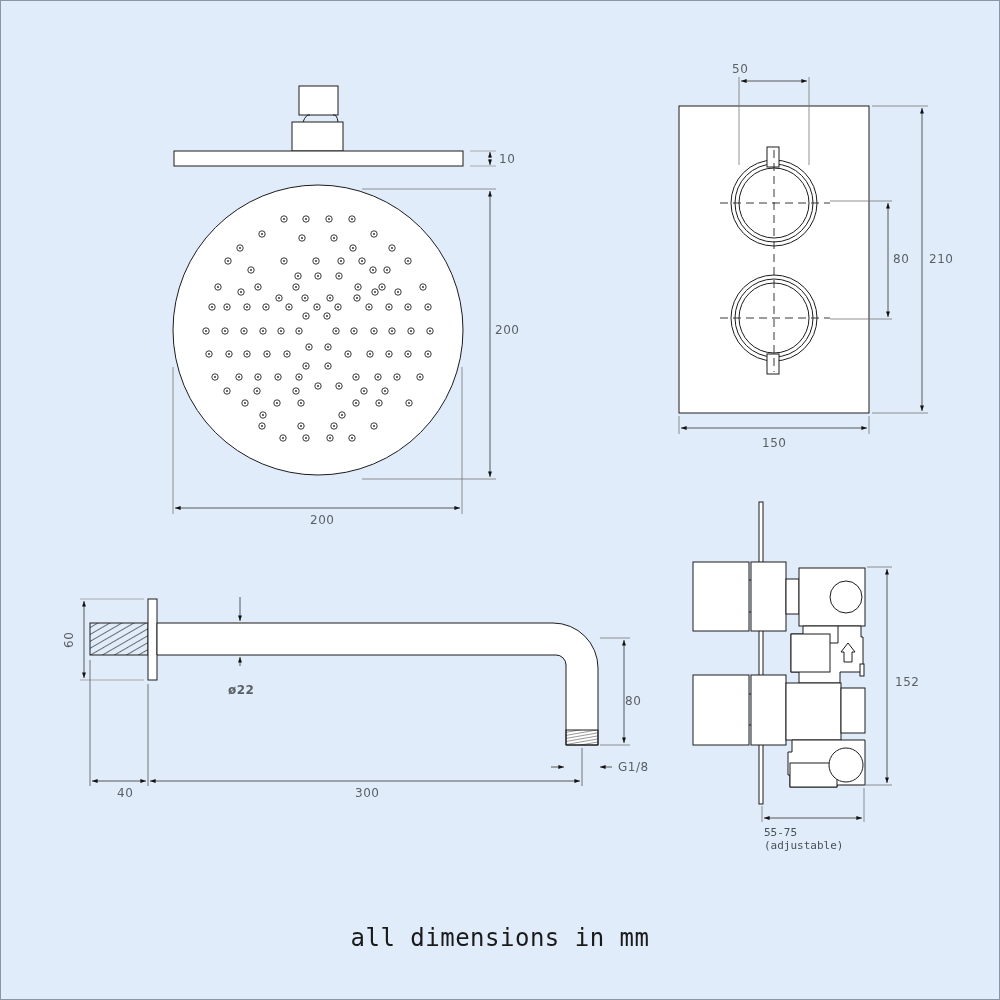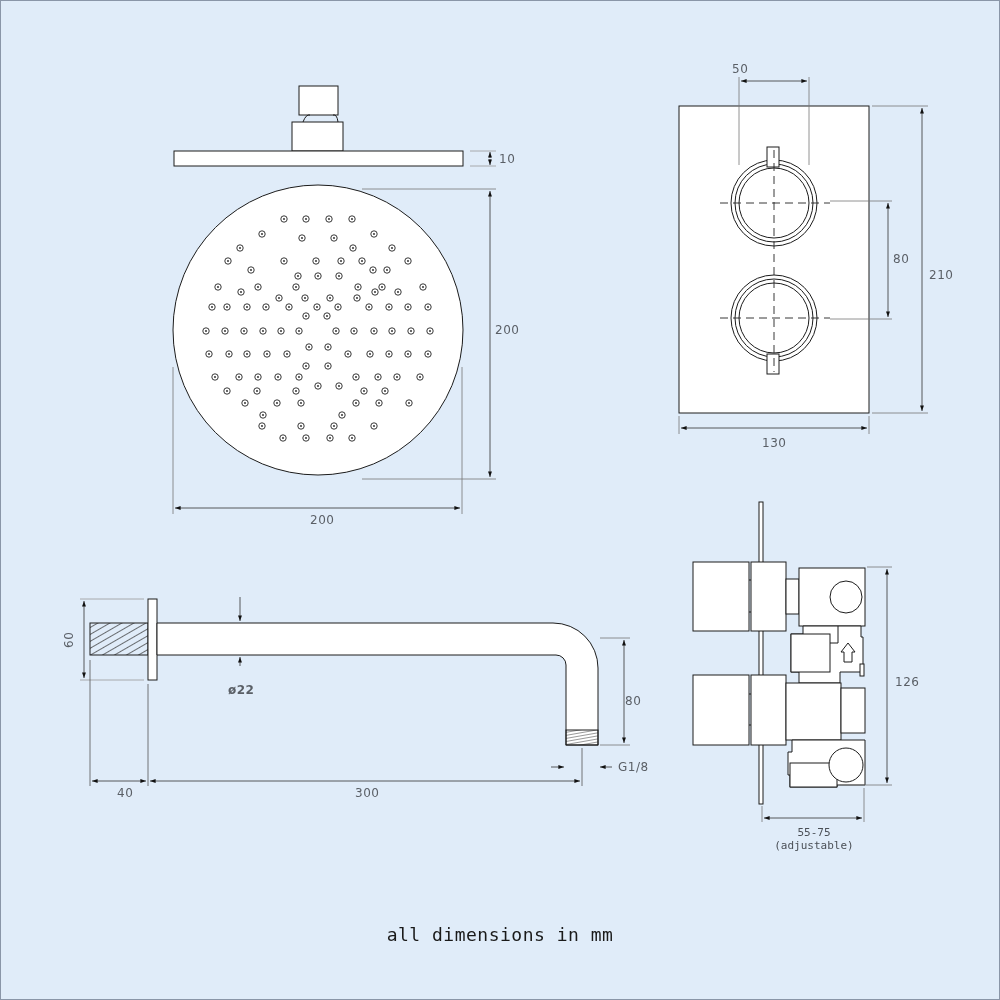--- a/index.html
+++ b/index.html
@@ -14,25 +14,25 @@
   }
   svg { position: absolute; left: 0; top: 0; }
   .dim-label {
     position: absolute; font-family: "DejaVu Sans", sans-serif;
     font-size: 12px; color: #5a5f66; letter-spacing: 0.5px;
     white-space: nowrap; line-height: 1;
   }
   .note {
     position: absolute; left: 0; width: 1000px; top: 924px;
     text-align: center; font-family: "DejaVu Sans Mono", monospace;
-    font-size: 18px; color: #1a1a1a; letter-spacing: 0.5px;
+    font-size: 24px; color: #1a1a1a; letter-spacing: 0.5px;
   }
   .sub-label {
     position: absolute; font-family: "DejaVu Sans Mono", monospace;
-    font-size: 11px; color: #4a4f56; text-align: center; line-height: 13px;
+    font-size: 11px; color: #4a4f56; text-align: left; line-height: 13px;
   }
 </style>
 </head>
 <body>
 
 <div class="frame"></div>
 
 <svg width="1000" height="1000" viewBox="0 0 1000 1000">
   <defs>
     <marker id="arr" viewBox="0 0 10 10" refX="10" refY="5" markerWidth="9" markerHeight="7" orient="auto-start-reverse">
@@ -383,30 +383,30 @@
     <line x1="864" y1="788" x2="864" y2="822" stroke="#777"></line>
     <line x1="764" y1="818" x2="862" y2="818" marker-start="url(#arr)" marker-end="url(#arr)"></line>
   </g>
 </svg>
 
 <span class="dim-label" style="left:499px;top:153px;">10</span>
 <span class="dim-label" style="left:495px;top:324px;">200</span>
 <span class="dim-label" style="left:310px;top:514px;">200</span>
 
 <span class="dim-label" style="left:720px;top:63px;margin-left:12px;">50</span>
-<span class="dim-label" style="left:929px;top:253px;margin-top:16px;">210</span>
+<span class="dim-label" style="left:929px;top:253px;">210</span>
 <span class="dim-label" style="left:893px;top:253px;">80</span>
-<span class="dim-label" style="left:762px;top:437px;">130</span>
+<span class="dim-label" style="left:762px;top:437px;">150</span>
 
 <span class="dim-label" style="left:63px;top:632px;transform:rotate(-90deg);transform-origin:left top;top:648px;">60</span>
 <span class="dim-label" style="left:228px;top:684px;font-weight:bold;">ø22</span>
 <span class="dim-label" style="left:625px;top:695px;">80</span>
 <span class="dim-label" style="left:618px;top:761px;">G1/8</span>
 <span class="dim-label" style="left:117px;top:787px;">40</span>
 <span class="dim-label" style="left:355px;top:787px;">300</span>
 
-<span class="dim-label" style="left:895px;top:676px;">126</span>
+<span class="dim-label" style="left:895px;top:676px;">152</span>
 <div class="sub-label" style="left:764px;top:826px;width:100px;">
   <div>55-75</div>
   <div>(adjustable)</div>
 </div>
 
 <div class="note">all dimensions in mm</div>
 
 </body></html>

